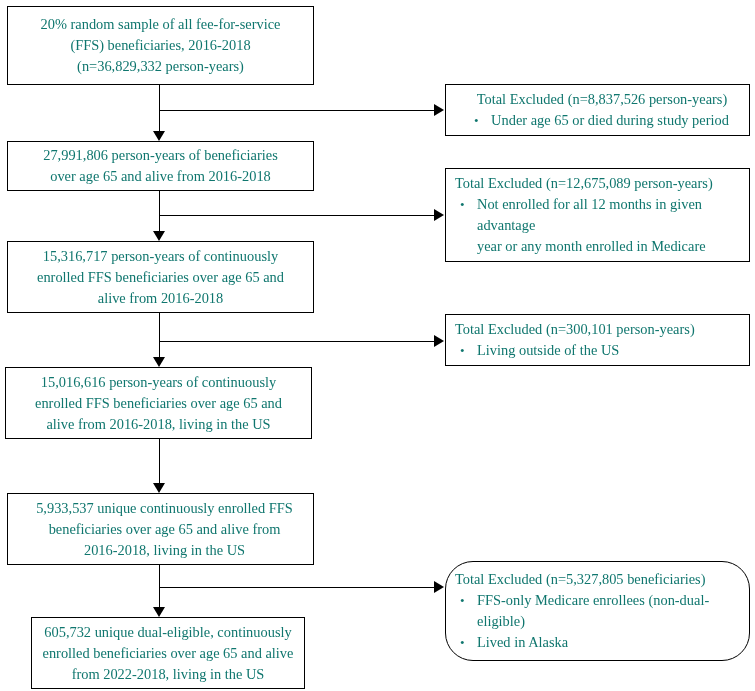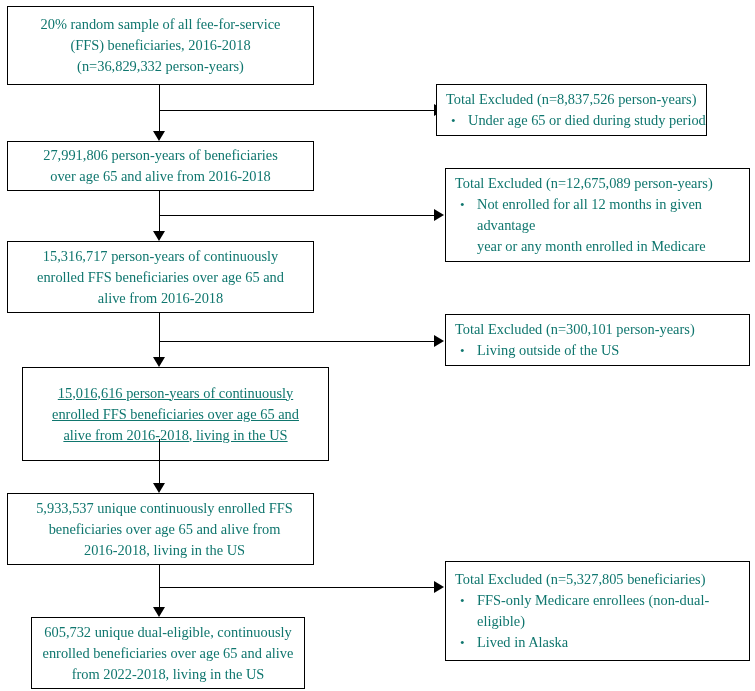--- a/index.html
+++ b/index.html
@@ -110,21 +110,21 @@
     <span class="line">20% random sample of all fee-for-service</span>
     <span class="line">(FFS) beneficiaries, 2016-2018</span>
     <span class="line">(n=36,829,332 person-years)</span>
   </div>
 
   <div class="vline" style="left:159px; top:85px; height:52px;"></div>
   <div class="arrow-down" style="left:153px; top:131px;"></div>
   <div class="hline" style="left:159px; top:110px; width:277px;"></div>
   <div class="arrow-right" style="left:434px; top:104px;"></div>
 
-  <div class="node excl" style="left:436px; top:84px; width:271px; height:52px;">
+  <div class="node excl" style="left:445px; top:84px; width:305px; height:52px;align-items:center;">
     <span class="excl-head">Total Excluded (n=8,837,526 person-years)</span>
     <div class="bullet-row">
       <span class="bullet-mark">•</span>
       <span class="bullet-text">
         <span class="bline">Under age 65 or died during study period</span>
       </span>
     </div>
   </div>
 
   <div class="node main" style="left:7px; top:141px; width:307px; height:50px;">
@@ -163,41 +163,41 @@
   <div class="node excl" style="left:445px; top:314px; width:305px; height:52px;">
     <span class="excl-head">Total Excluded (n=300,101 person-years)</span>
     <div class="bullet-row">
       <span class="bullet-mark">•</span>
       <span class="bullet-text">
         <span class="bline">Living outside of the US</span>
       </span>
     </div>
   </div>
 
-  <div class="node main" style="left:22px; top:367px; width:307px; height:94px;text-decoration:underline;">
+  <div class="node main" style="left:5px; top:367px; width:307px; height:72px;">
     <span class="line">15,016,616 person-years of continuously</span>
     <span class="line">enrolled FFS beneficiaries over age 65 and</span>
     <span class="line">alive from 2016-2018, living in the US</span>
   </div>
 
   <div class="vline" style="left:159px; top:439px; height:50px;"></div>
   <div class="arrow-down" style="left:153px; top:483px;"></div>
 
   <div class="node main" style="left:7px; top:493px; width:307px; height:72px;padding-left:8px;">
     <span class="line">5,933,537 unique continuously enrolled FFS</span>
     <span class="line">beneficiaries over age 65 and alive from</span>
     <span class="line">2016-2018, living in the US</span>
   </div>
 
   <div class="vline" style="left:159px; top:565px; height:48px;"></div>
   <div class="arrow-down" style="left:153px; top:607px;"></div>
   <div class="hline" style="left:159px; top:587px; width:277px;"></div>
   <div class="arrow-right" style="left:434px; top:581px;"></div>
 
-  <div class="node excl" style="left:445px; top:561px; width:305px; height:100px;">
+  <div class="node excl" style="left:445px; top:561px; width:305px; height:100px;border-radius:28px;">
     <span class="excl-head">Total Excluded (n=5,327,805 beneficiaries)</span>
     <div class="bullet-row">
       <span class="bullet-mark">•</span>
       <span class="bullet-text">
         <span class="bline">FFS-only Medicare enrollees (non-dual-</span>
         <span class="bline">eligible)</span>
       </span>
     </div>
     <div class="bullet-row">
       <span class="bullet-mark">•</span>

